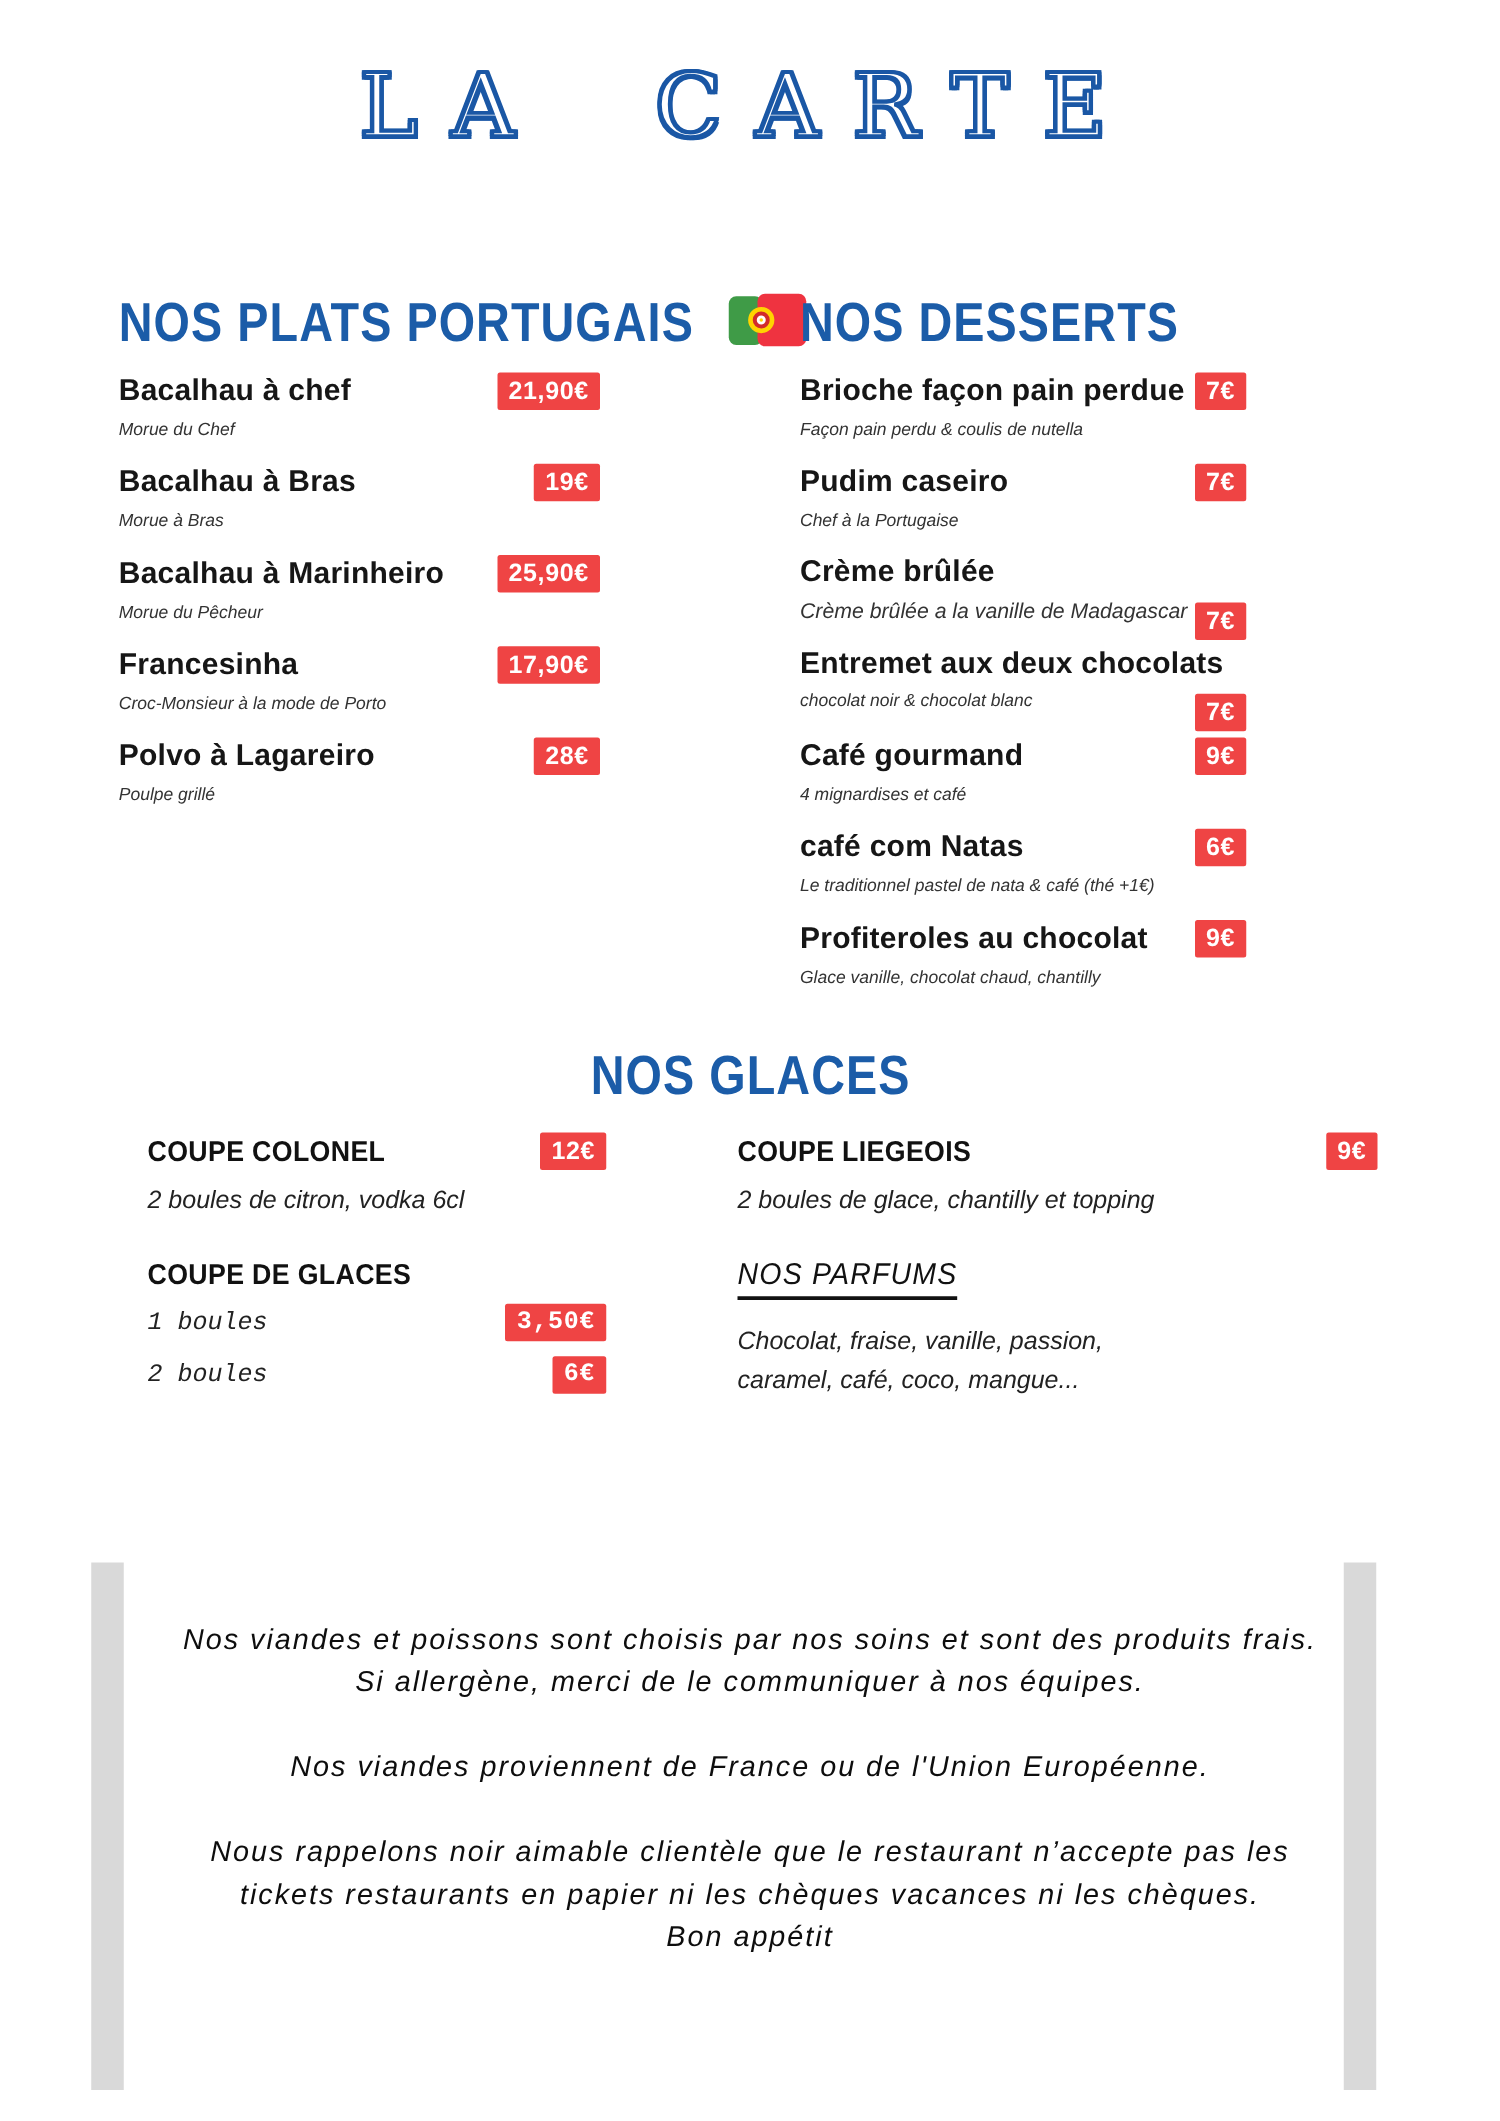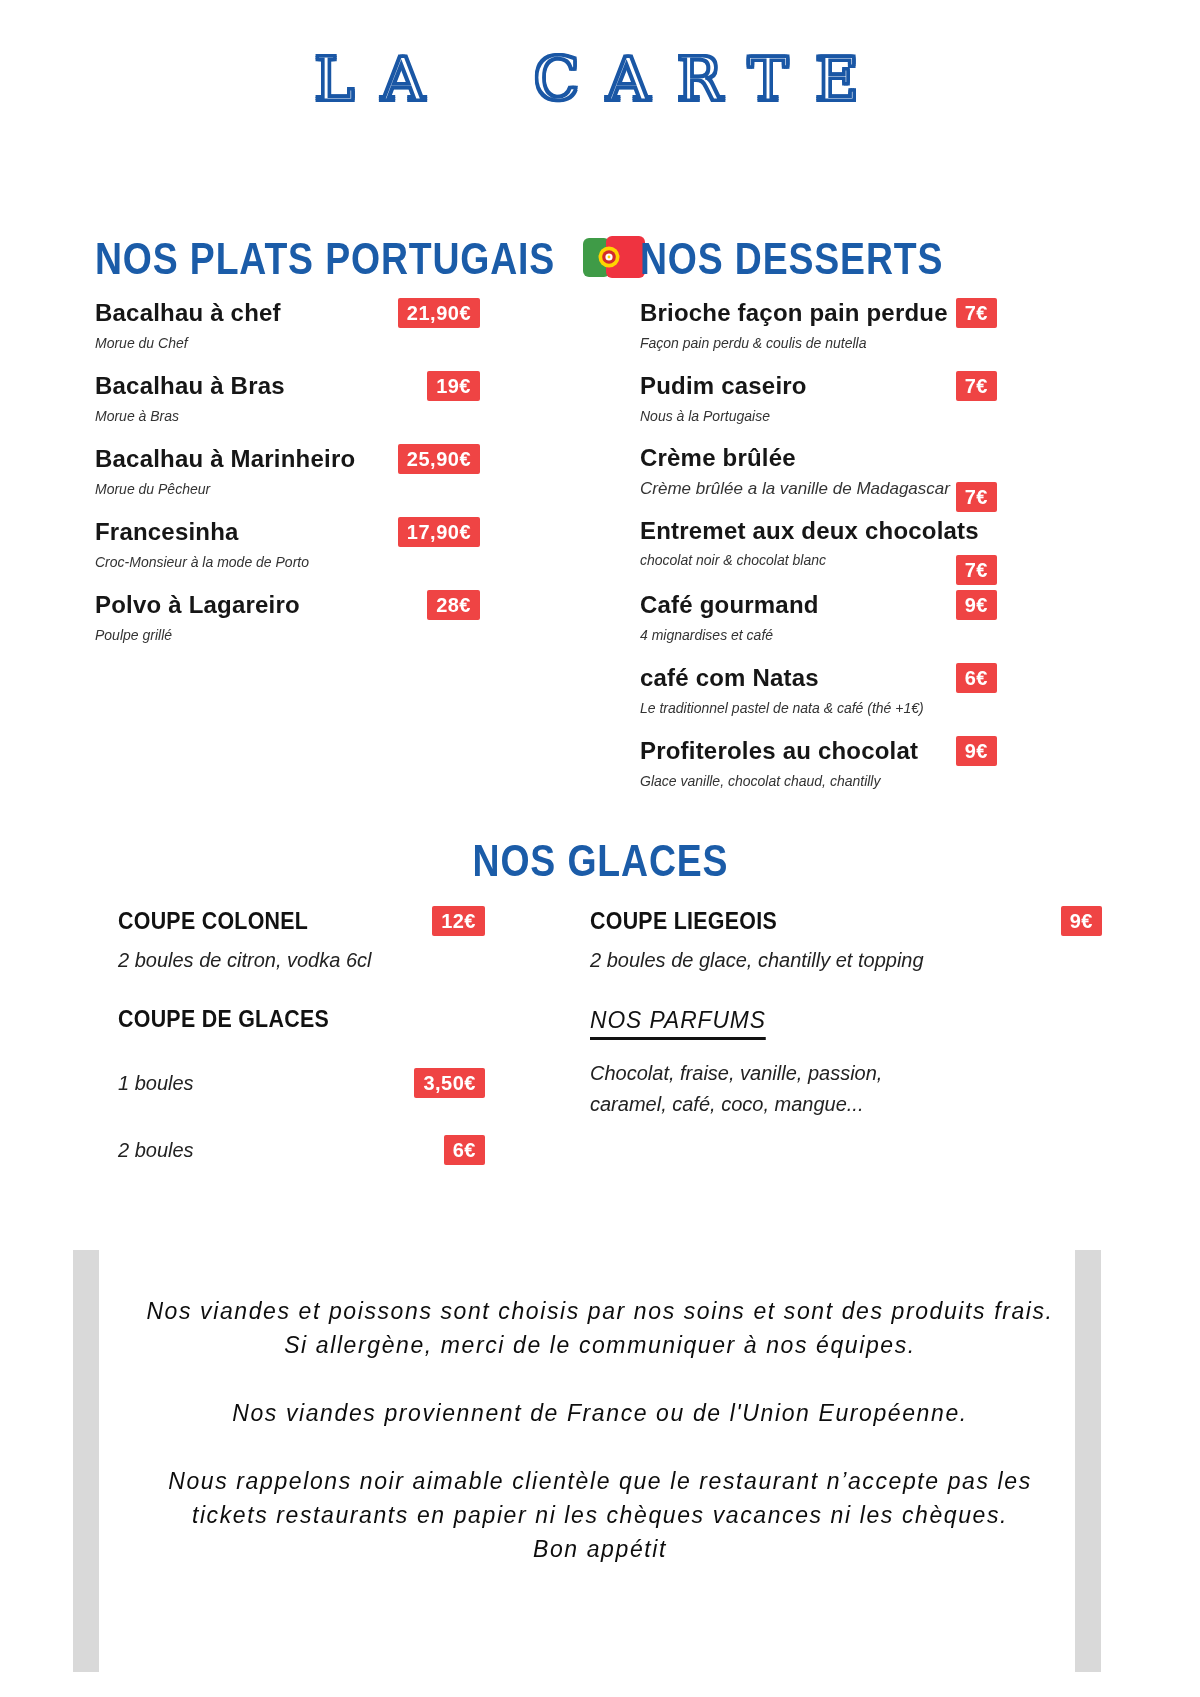--- a/index.html
+++ b/index.html
@@ -10,21 +10,21 @@
     background:#ffffff;
     font-family:"Liberation Sans", sans-serif;
     overflow:hidden;
   }
 
   
   .page-title {
     position:absolute; top:44px; left:0; width:100%;
     text-align:center;
     font-family:"DejaVu Serif", serif;
-    font-size:60px; font-weight:normal;
+    font-size:70px; font-weight:normal;
     letter-spacing:27px; word-spacing:36px;
     color:#ffffff;
     -webkit-text-stroke:3px #1a57a5;
     text-shadow:
       -2px -2px 0 #1a57a5, 2px -2px 0 #1a57a5,
       -2px  2px 0 #1a57a5, 2px  2px 0 #1a57a5,
       -2px  0   0 #1a57a5, 2px  0   0 #1a57a5,
        0   -2px 0 #1a57a5, 0    2px 0 #1a57a5;
     white-space:nowrap;
   }
@@ -73,21 +73,21 @@
     display:grid; grid-template-columns:367px 512px; column-gap:105px;
   }
   .g-item { margin-bottom:34px; }
   .g-top { display:flex; justify-content:space-between; align-items:center; }
   .gi-name {
     font-size:23px; font-weight:bold; color:#111111;
     letter-spacing:0.3px; white-space:nowrap;
     transform:scaleX(0.93); transform-origin:left center; display:inline-block;
   }
   .gi-desc { margin-top:13px; font-size:20px; font-style:italic; color:#222222; white-space:nowrap; }
-  .size-row { display:flex; justify-content:space-between; align-items:center; margin-top:33px; height:34px; }
+  .size-row { display:flex; justify-content:space-between; align-items:center; margin-top:8px; height:34px;font-family:Liberation Mono, monospace; }
   .size-label { font-size:20px; font-style:italic; color:#222222; }
   .parfums-title {
     display:inline-block; font-size:24px; font-style:italic; color:#111111;
     letter-spacing:1px; padding-bottom:3px; border-bottom:3px solid #111111;
     transform:scaleX(0.95); transform-origin:left center;
   }
   .parfums-text {
     margin-top:18px; font-size:20px; font-style:italic; color:#222222;
     width:330px; line-height:1.55;
   }
@@ -181,21 +181,21 @@
         <span class="badge">7€</span>
       </div>
       <div class="mi-desc">Façon pain perdu &amp; coulis de nutella</div>
     </div>
 
     <div class="mi">
       <div class="mi-top">
         <span class="mi-name">Pudim caseiro</span>
         <span class="badge">7€</span>
       </div>
-      <div class="mi-desc">Nous à la Portugaise</div>
+      <div class="mi-desc">Chef à la Portugaise</div>
     </div>
 
     <div class="mi low small-desc">
       <div class="mi-top">
         <span class="mi-name">Crème brûlée</span>
       </div>
       <span class="badge">7€</span>
       <div class="mi-desc">Crème brûlée a la vanille de Madagascar</div>
     </div>
 

